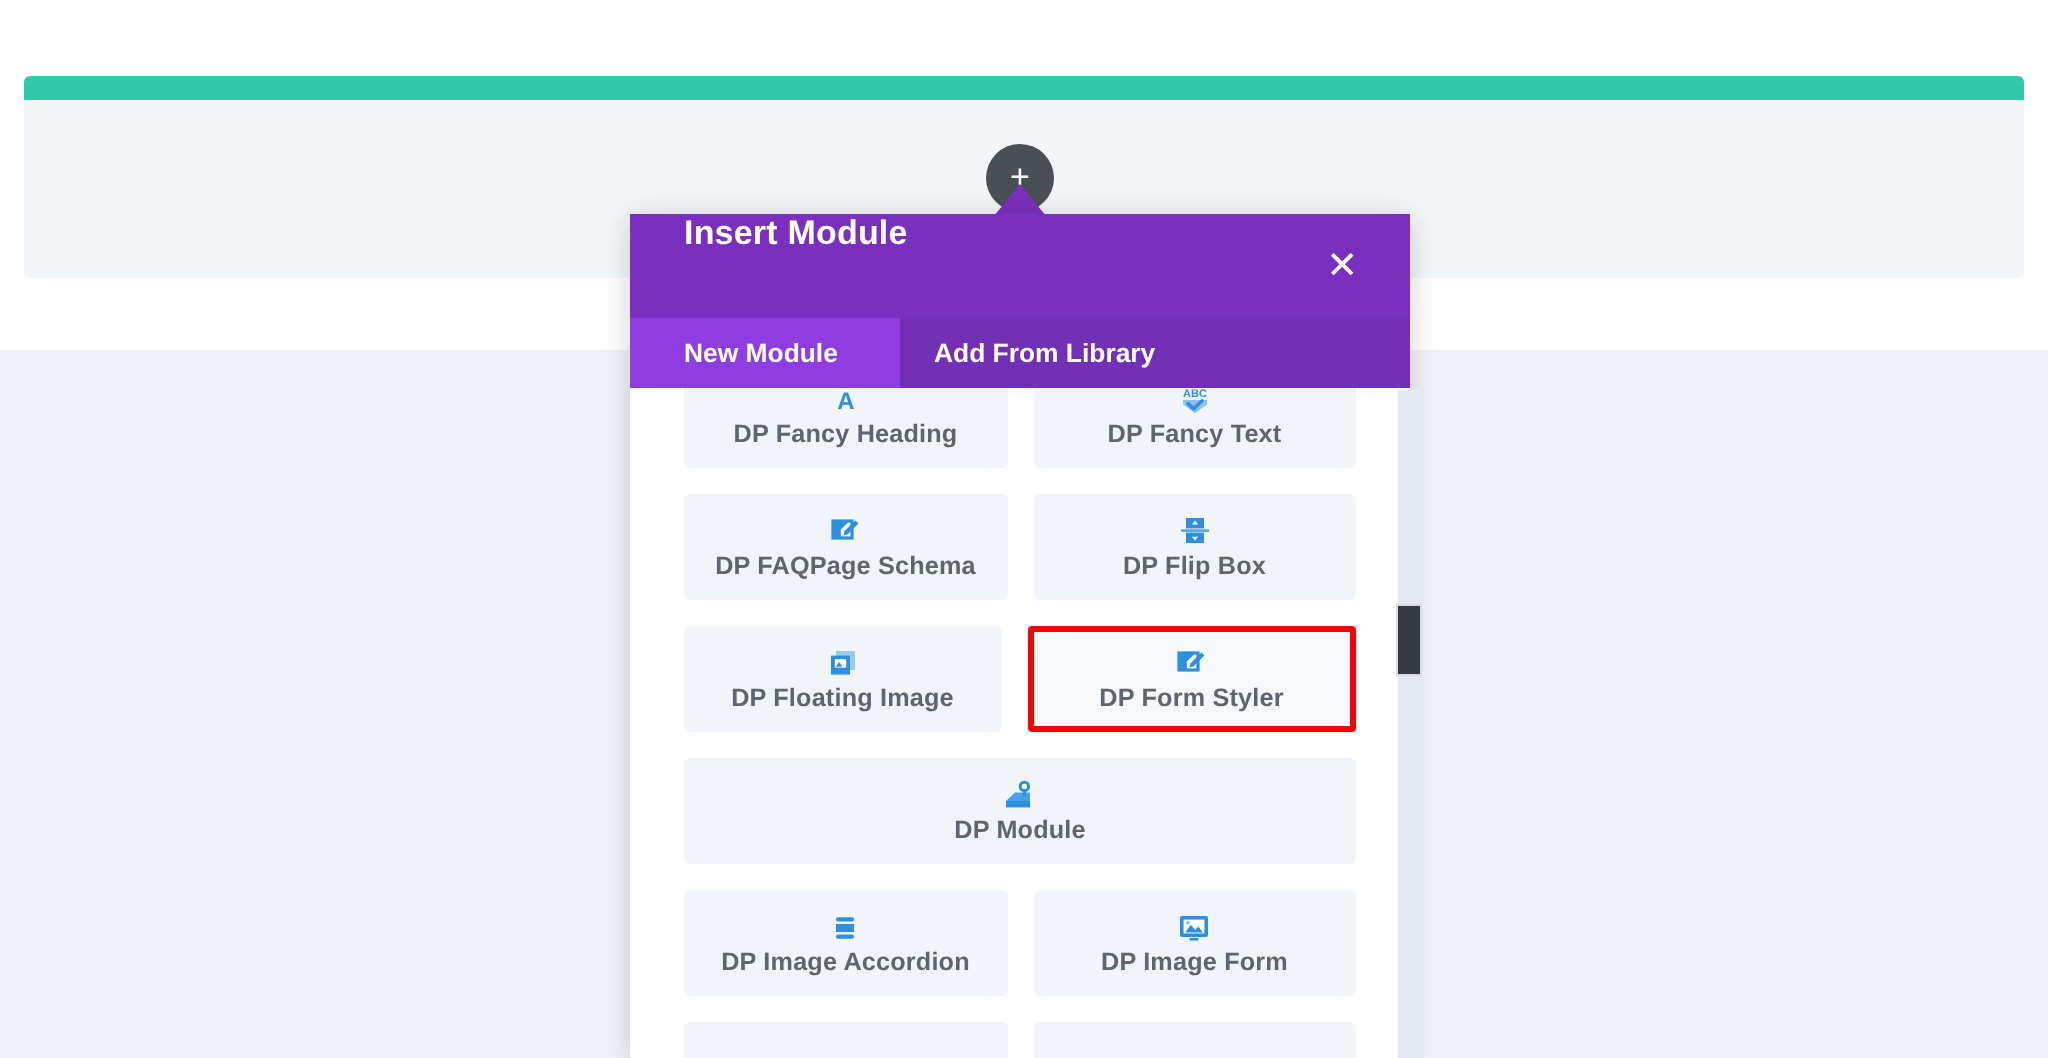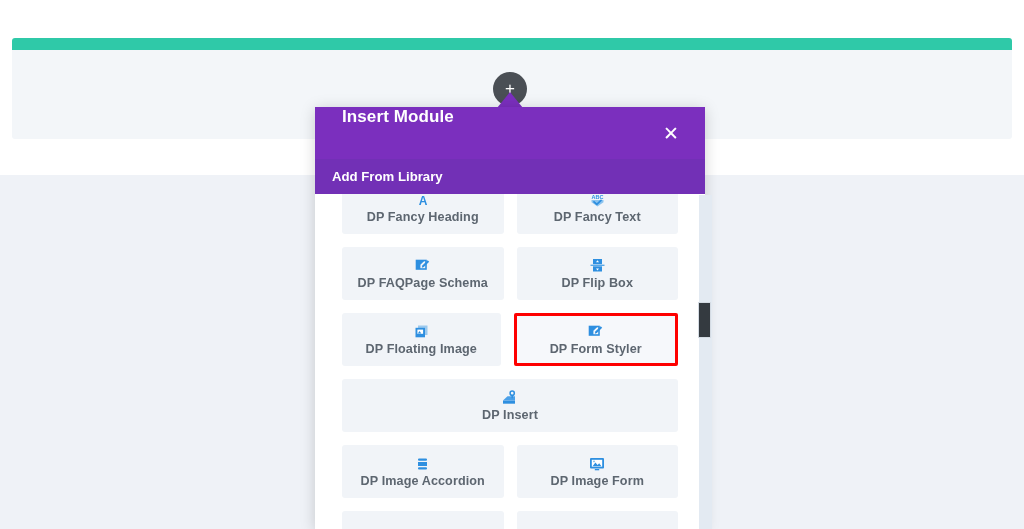--- a/index.html
+++ b/index.html
@@ -331,20 +331,23 @@
   <div class="modal-pointer"></div>
 
   <div class="modal">
 
     <div class="modal-header">
       <div class="modal-title">Insert Module</div>
       <div class="modal-close">✕</div>
     </div>
 
     <div class="modal-tabs">
+      <div class="tab tab-new active">
+        <span>New Module</span>
+      </div>
       <div class="tab tab-lib">
         <span>Add From Library</span>
       </div>
     </div>
 
     <div class="modules-wrap">
       <div class="modules-scroll">
 
         <div class="mod-row">
           <div class="mod-item">
@@ -419,21 +422,21 @@
         <div class="mod-row">
           <div class="mod-item">
             <div class="mod-icon">
               <svg width="16" height="15" viewBox="0 0 16 15">
                 <path d="M1 10.5h12v3.2H1z" fill="#2e8fe0"></path>
                 <path d="M1 10.5L5.5 6.2h7.5v4.3z" fill="#4ba0e8"></path>
                 <circle cx="10.2" cy="3.2" r="2.1" fill="none" stroke="#2e8fe0" stroke-width="1.5"></circle>
                 <line x1="10.2" y1="5.3" x2="10.2" y2="8.2" stroke="#2e8fe0" stroke-width="1.5"></line>
               </svg>
             </div>
-            <div class="mod-label">DP Insert</div>
+            <div class="mod-label">DP Module</div>
           </div>
         </div>
 
         <div class="mod-row">
           <div class="mod-item">
             <div class="mod-icon">
               <svg width="15" height="14" viewBox="0 0 15 14">
                 <rect x="3" y="1.6" width="9" height="2.2" rx="1" fill="#2e8fe0"></rect>
                 <rect x="3" y="5" width="9" height="4" fill="#2e8fe0"></rect>
                 <rect x="3" y="10.2" width="9" height="2.2" rx="1" fill="#2e8fe0"></rect>

